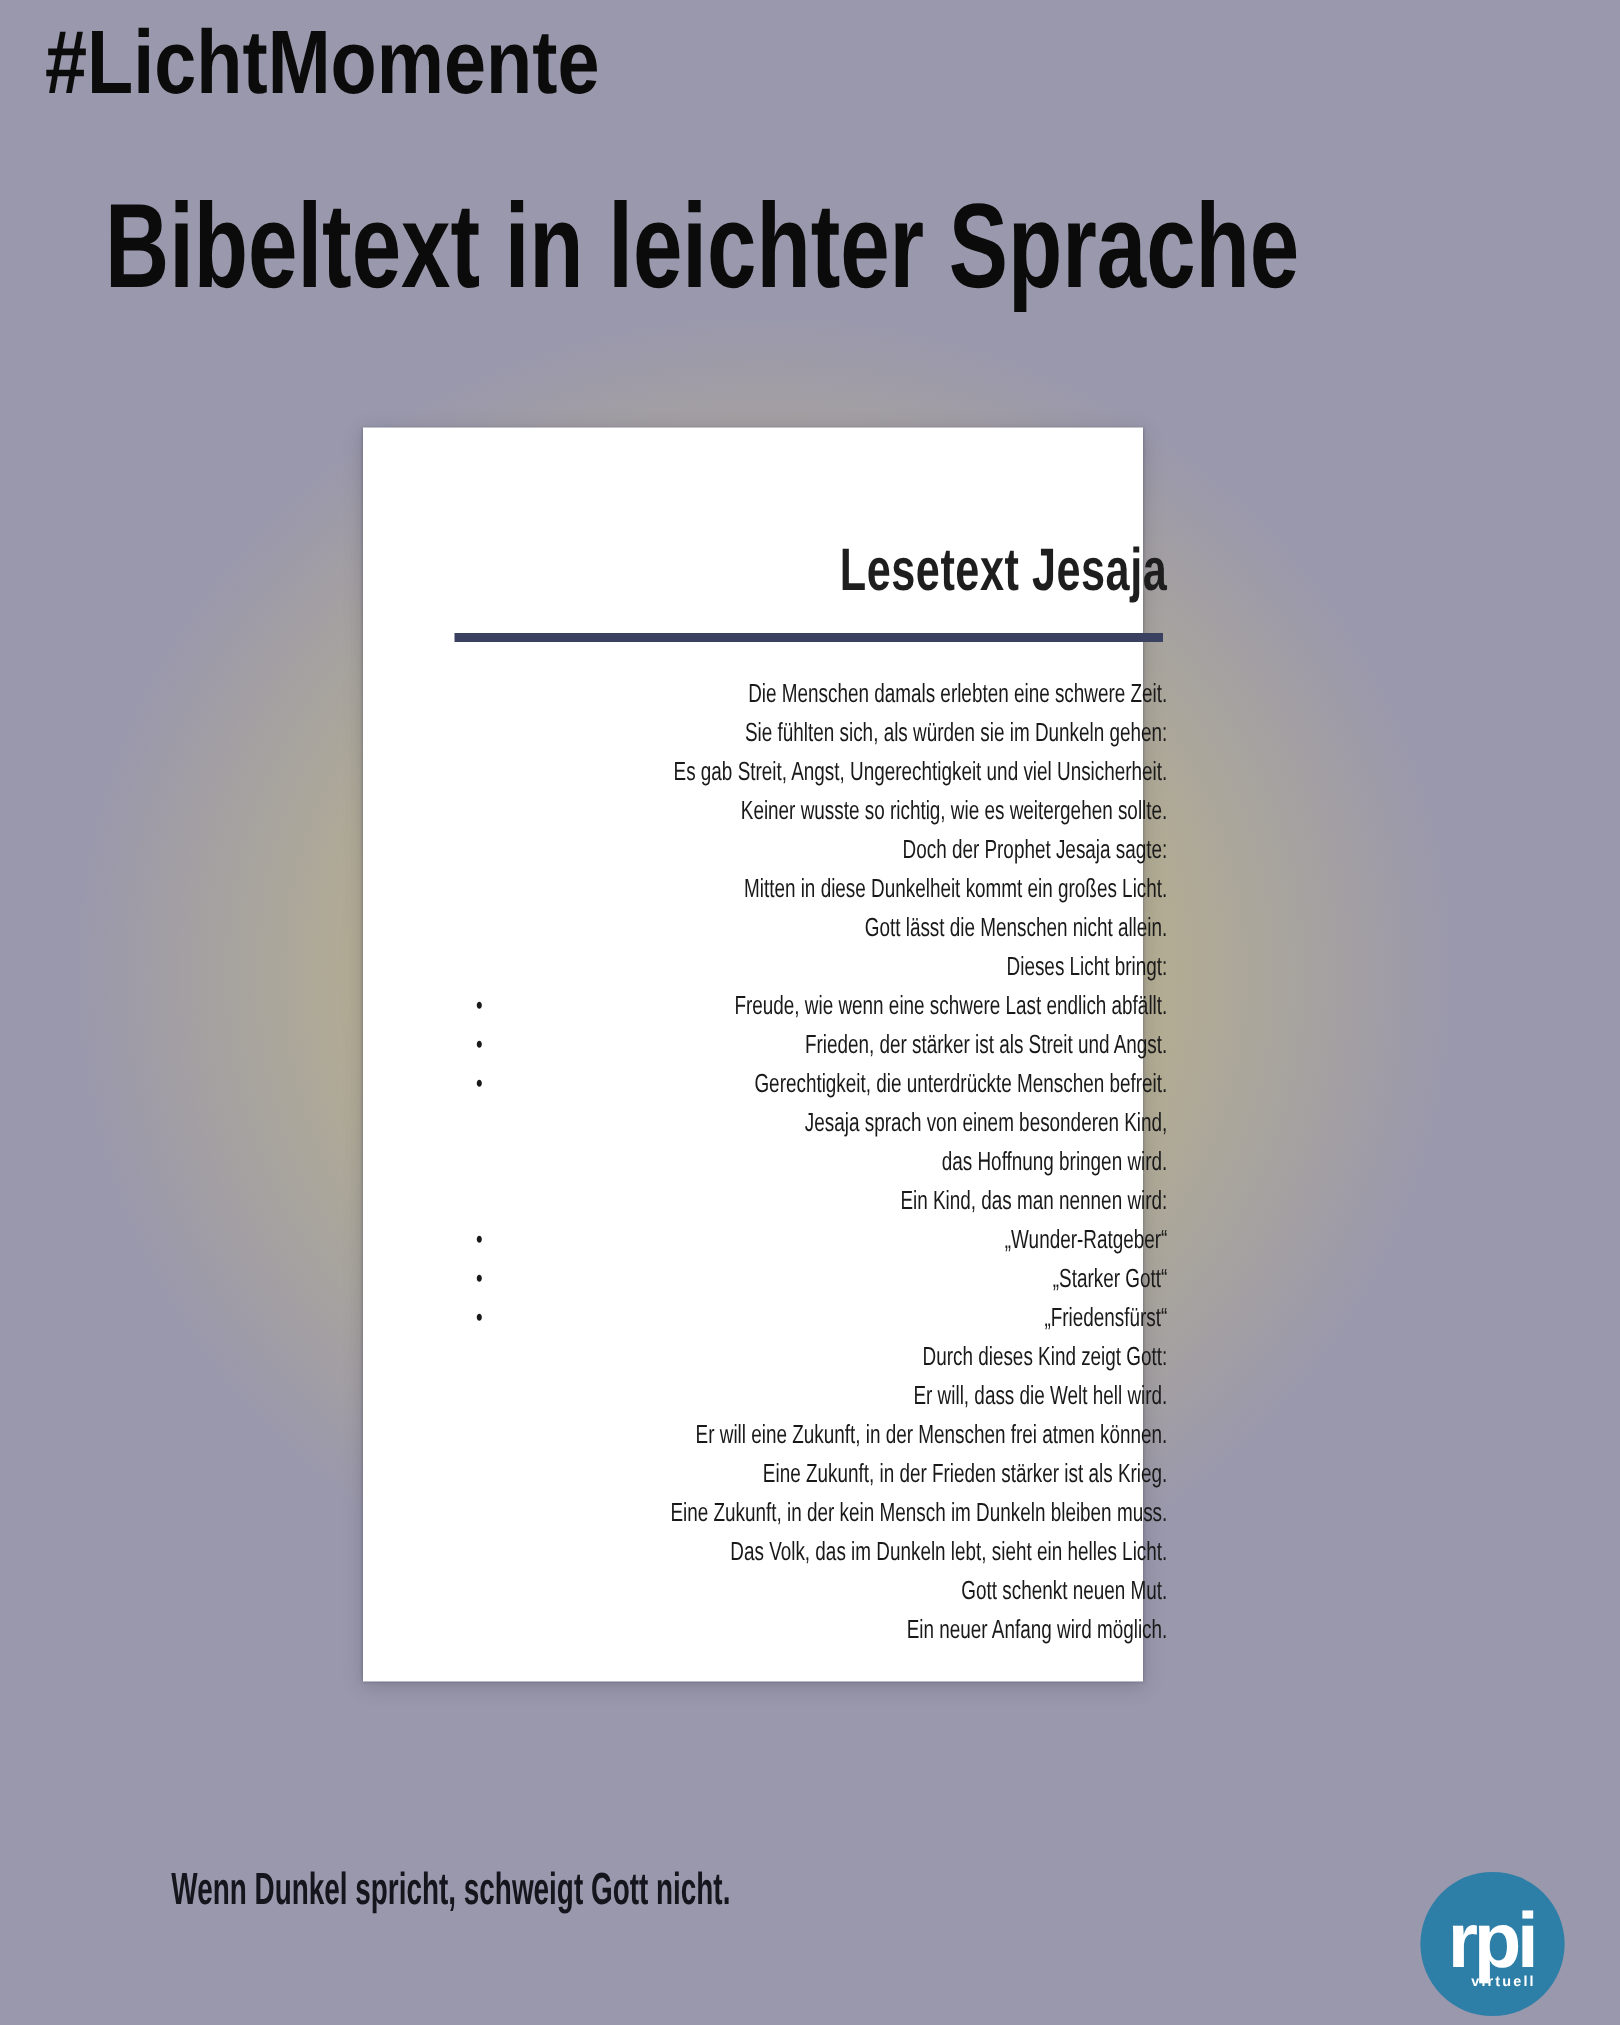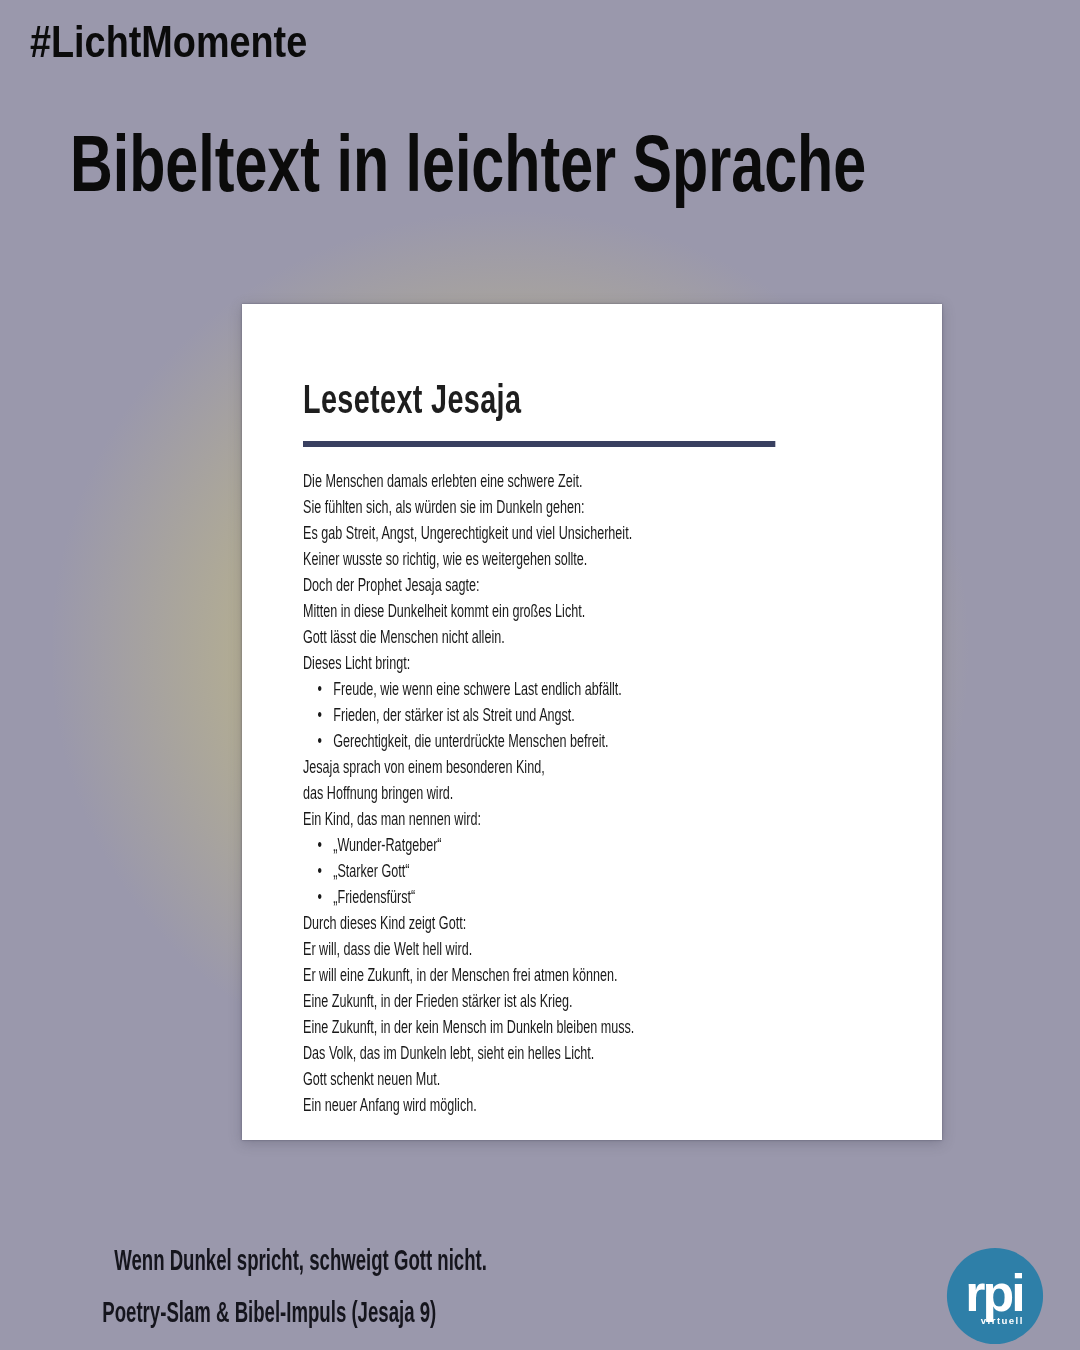--- a/index.html
+++ b/index.html
@@ -15,31 +15,32 @@
         rgba(154,152,172,0) 100%),
       #9a98ac;
   }
   .cond { display:inline-block; white-space:nowrap; }
   .sx84 { transform:scaleX(0.84); transform-origin:0 50%; }
   .sx74 { transform:scaleX(0.74); transform-origin:0 50%; }
   .sx62 { transform:scaleX(0.62); transform-origin:50% 50%; }
 
   .hashtag {
     position:absolute; left:30px; top:14px;
-    font-size:45px; line-height:56px; font-weight:bold; color:#0b0b0b;
+    font-size:60px; line-height:56px; font-weight:bold; color:#0b0b0b;
   }
   .big-title {
     position:absolute; left:70px; top:118px;
     font-size:80px; line-height:92px; font-weight:bold; color:#0b0b0b;
   }
 
   .card {
-    position:absolute; left:242px; top:304px; width:700px; height:836px;
+    position:absolute; left:242px; top:285px; width:520px; height:836px;
     background:#ffffff;
     box-shadow:0 0 2px rgba(60,60,80,0.55), 0 3px 12px rgba(60,60,80,0.28);
+    text-align:right;
   }
   .card-inner {
     position:absolute; left:61px; top:0; width:660px;
     transform:scaleX(0.72); transform-origin:0 0;
   }
   .doc-heading {
     padding-top:72px;
     font-size:40px; line-height:46px; font-weight:bold;
     color:#1e1e1e; letter-spacing:0.5px;
   }
@@ -115,23 +116,20 @@
             <div class="line">Ein neuer Anfang wird möglich.</div>
           </div>
       </div>
     </div>
   </div>
 
   <div class="footer">
     <div>
       <span class="cond sx62">Wenn Dunkel spricht, schweigt Gott nicht.</span>
     </div>
-    <div>
-      <span class="cond sx62">Poetry-Slam &amp; Bibel-Impuls (Jesaja 9)</span>
-    </div>
   </div>
 
   <svg class="logo" viewBox="0 0 104 104">
     <circle cx="52" cy="52" r="50" fill="#2e7fa8"></circle>
     <text x="51" y="68" text-anchor="middle" font-family="Liberation Sans, sans-serif" font-size="54" font-weight="bold" letter-spacing="-3" fill="#ffffff">rpi</text>
     <text x="82" y="81" text-anchor="end" font-family="Liberation Sans, sans-serif" font-size="10" font-weight="bold" letter-spacing="1.5" fill="#ffffff">virtuell</text>
   </svg>
 
 </div>
 

